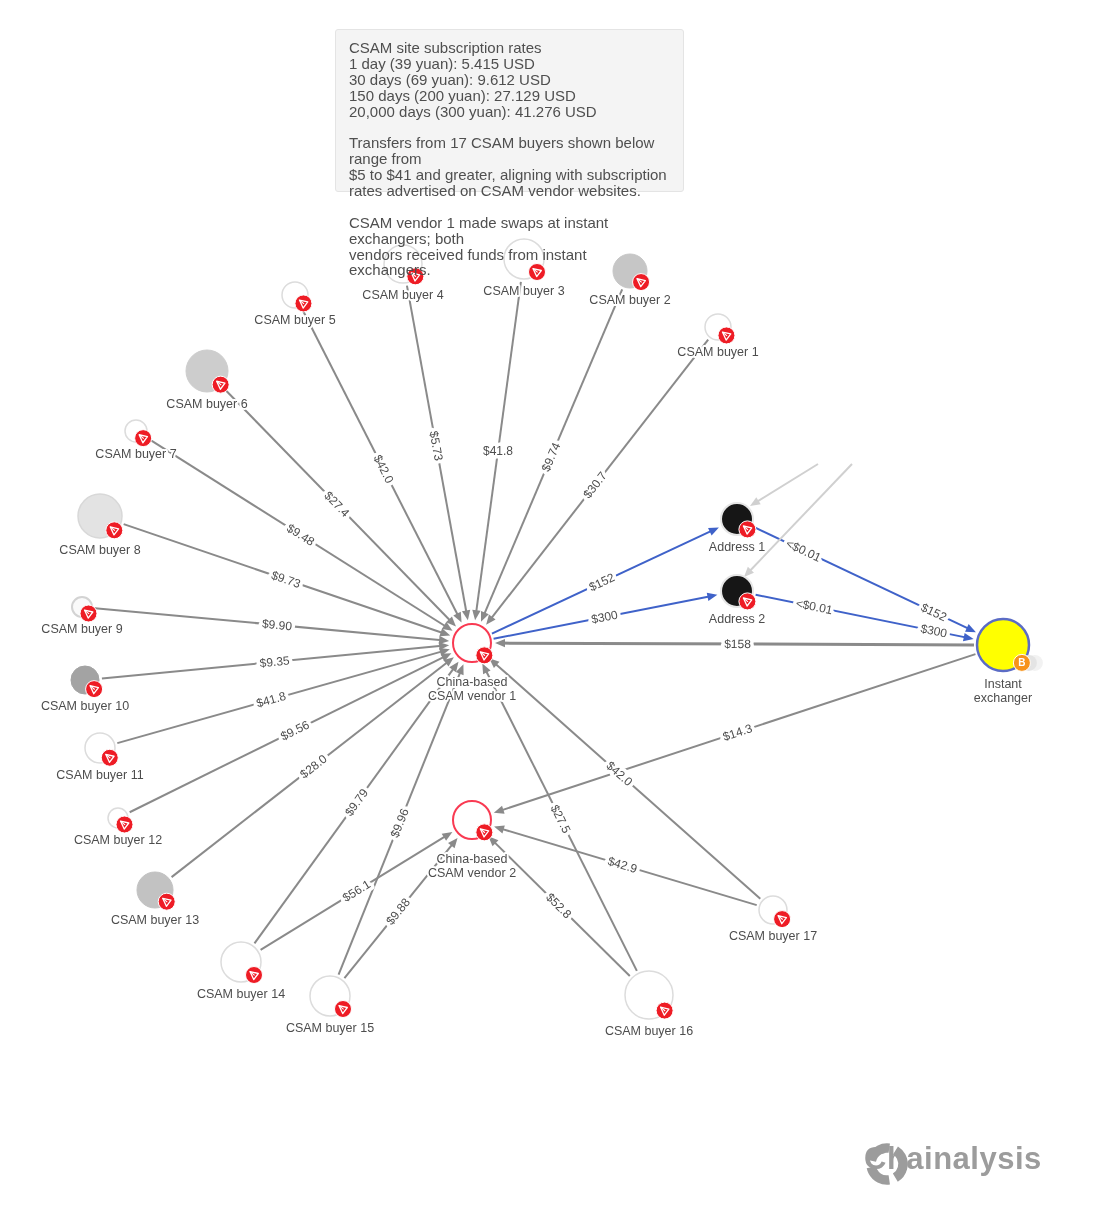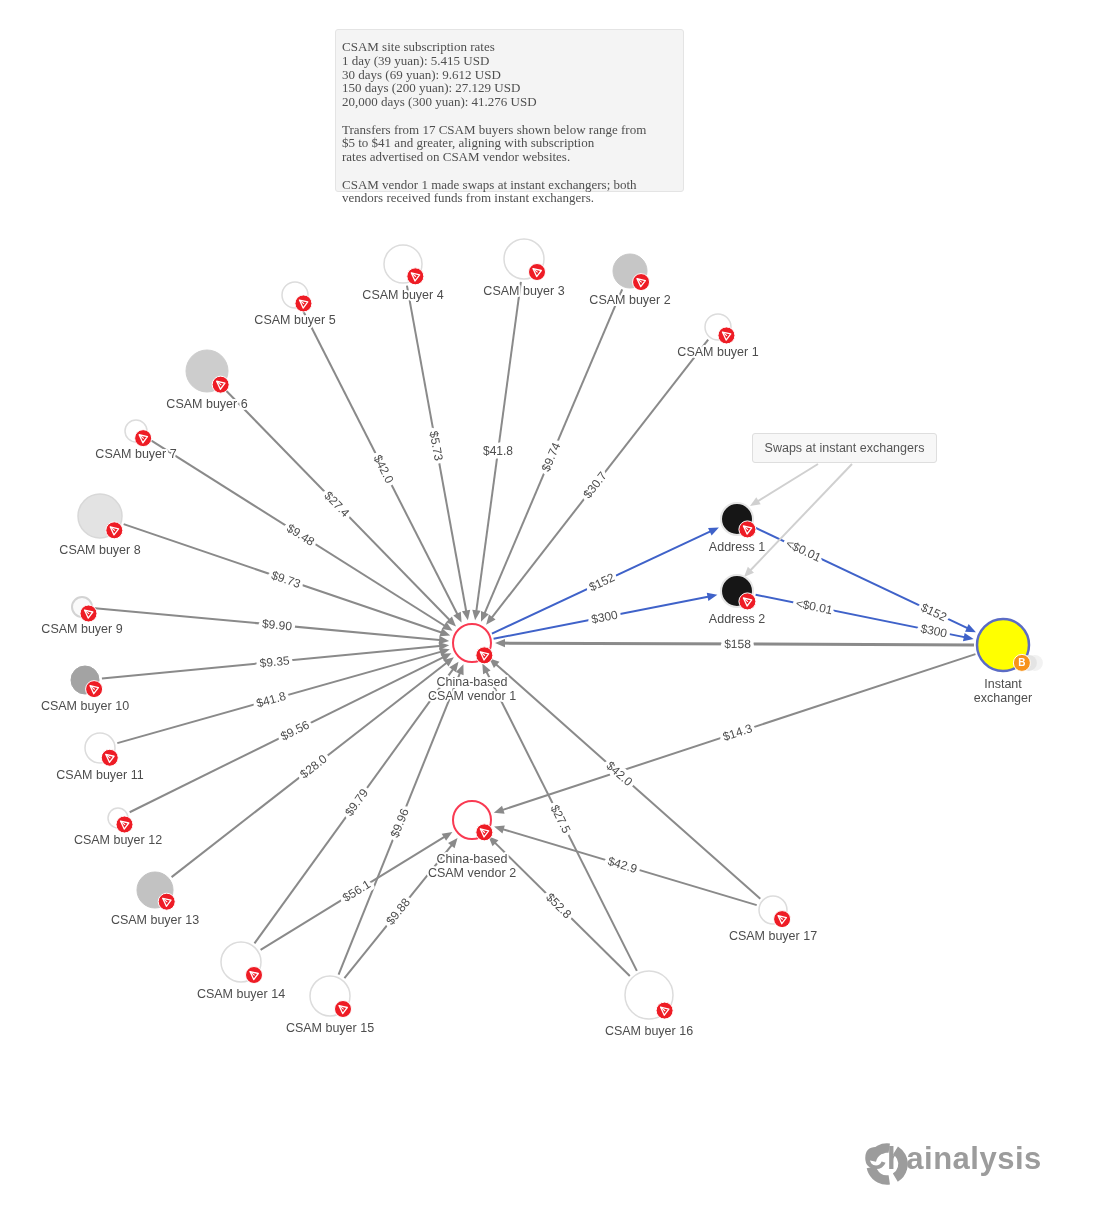--- a/index.html
+++ b/index.html
@@ -3,24 +3,23 @@
 <meta charset="utf-8">
 <style>
   html,body{margin:0;padding:0;background:#ffffff;}
   body{width:1101px;height:1211px;position:relative;overflow:hidden;
        font-family:"Liberation Sans",sans-serif;}
   .stage{position:absolute;left:0;top:0;width:1101px;height:1211px;}
   svg{position:absolute;left:0;top:0;}
   .infobox{
     position:absolute;left:335px;top:29px;width:349px;height:163px;
     background:#f4f4f4;border:1px solid #e4e4e4;border-radius:3px;
-    box-sizing:border-box;padding:10px 6px;
-    font-size:13px;line-height:1.06;color:#4f4f4f;
+    box-sizing:border-box;padding:10px 13px;
+    font-size:15px;line-height:1.06;color:#4f4f4f;
     white-space:pre-line;
-    font-family:Liberation Serif, serif;
   }
   .callout{
     position:absolute;left:752px;top:433px;width:185px;height:30px;
     background:#f7f7f7;border:1px solid #dedede;border-radius:3px;
     box-sizing:border-box;display:flex;align-items:center;justify-content:center;
     font-size:12.5px;color:#555555;
   }
   .logo{
     position:absolute;left:864px;top:1141px;display:flex;align-items:center;gap:10px;
   }
@@ -359,23 +358,20 @@
 150 days (200 yuan): 27.129 USD
 20,000 days (300 yuan): 41.276 USD
 
 Transfers from 17 CSAM buyers shown below range from
 $5 to $41 and greater, aligning with subscription
 rates advertised on CSAM vendor websites.
 
 CSAM vendor 1 made swaps at instant exchangers; both
 vendors received funds from instant exchangers.</div>
 
-  <div class="callout">
-    <span>Swaps at instant exchangers</span>
-  </div>
 
   <div class="logo">
     <svg width="46" height="46" viewBox="0 0 46 46">
       <g transform="rotate(-28 23 23)">
         <circle cx="23" cy="23" r="16" fill="none" stroke="#9c9c9c" stroke-width="9.5" stroke-dasharray="24 6.5" stroke-linecap="butt"></circle>
       </g>
     </svg>
     <span class="logo-text">Chainalysis</span>
   </div>
 </div>

